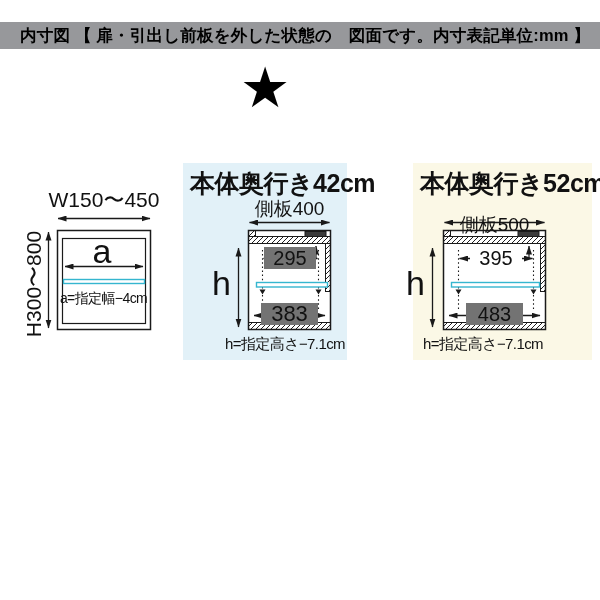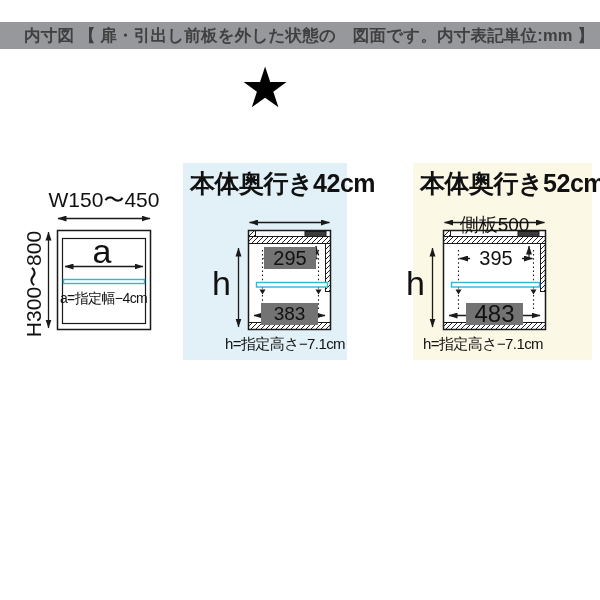--- a/index.html
+++ b/index.html
@@ -1,21 +1,21 @@
 <!DOCTYPE html>
 <html><head>
 <meta charset="utf-8">
 <style>
   html,body{margin:0;padding:0;background:#fff;}
   #stage{position:relative;width:600px;height:600px;background:#ffffff;overflow:hidden;
          font-family:"Liberation Sans",sans-serif;color:#111;}
   .abs{position:absolute;}
   #header-bar{left:0;top:22px;width:600px;height:27px;background:#97989b;z-index:2;}
-  #header-bar .txt{color:#404040;font-weight:bold;font-size:16.5px;line-height:27px;
-                   padding-left:24px;white-space:nowrap;letter-spacing:0.2px;}
+  #header-bar .txt{color:#000000;font-weight:bold;font-size:16.5px;line-height:27px;
+                   padding-left:12px;white-space:nowrap;letter-spacing:0.2px;margin-left:8px;}
   #star{left:240px;top:60px;font-size:56px;line-height:1;color:#000;z-index:2;}
   .panel{position:absolute;top:163px;height:197px;z-index:0;}
   #panel-d42{left:183px;width:164px;background:#e2f1f8;}
   #panel-d52{left:413px;width:179px;background:#fbf8e6;}
   #art{position:absolute;left:0;top:0;z-index:1;}
   .lbl{position:absolute;white-space:nowrap;z-index:3;}
   .range{font-size:21px;font-weight:500;text-align:center;}
   .rot{transform:rotate(-90deg);}
   .ptitle{font-size:25px;font-weight:700;letter-spacing:-0.5px;}
   .sidelbl{font-size:19px;font-weight:500;text-align:center;}
@@ -96,25 +96,26 @@
       <rect x="443.5" y="322.5" width="102" height="7" fill="url(#hp)" stroke-width="1"></rect>
     </g>
   </svg>
 
   <div class="lbl range" style="left:44px;top:186px;width:120px;">W150〜450</div>
   <div class="lbl range rot" style="left:-26px;top:270px;width:120px;">H300〜800</div>
   <div class="lbl var" style="left:57px;top:234px;width:90px;text-align:center;">a</div>
   <div class="lbl note" style="left:56px;top:290px;width:95px;">a=指定幅−4cm</div>
 
   <div class="lbl ptitle" style="left:190px;top:167px;">本体奥行き42cm</div>
+  <div class="lbl sidelbl" style="left:237px;top:196px;width:105px;">側板400</div>
   <div class="lbl dim dimw" style="left:264px;top:247px;width:52px;">295</div>
   <div class="lbl var" style="left:212px;top:266px;">h</div>
-  <div class="lbl dim dimw" style="left:261px;top:303px;width:57px;font-size:19px;">383</div>
+  <div class="lbl dim dimw" style="left:261px;top:303px;width:57px;font-size:22px;">383</div>
   <div class="lbl note" style="left:206px;top:335px;width:158px;font-size:15px;">h=指定高さ−7.1cm</div>
 
   <div class="lbl ptitle" style="left:420px;top:167px;">本体奥行き52cm</div>
   <div class="lbl sidelbl" style="left:432px;top:212px;width:125px;">側板500</div>
   <div class="lbl dim" style="left:470px;top:247px;width:52px;background:#ffffff;">395</div>
   <div class="lbl var" style="left:406px;top:266px;">h</div>
-  <div class="lbl dim dimw" style="left:466px;top:303px;width:57px;font-size:24px;">483</div>
+  <div class="lbl dim dimw" style="left:466px;top:303px;width:57px;font-size:20px;">483</div>
   <div class="lbl note" style="left:404px;top:335px;width:158px;font-size:15px;">h=指定高さ−7.1cm</div>
 
 </div>
 
 </body></html>

